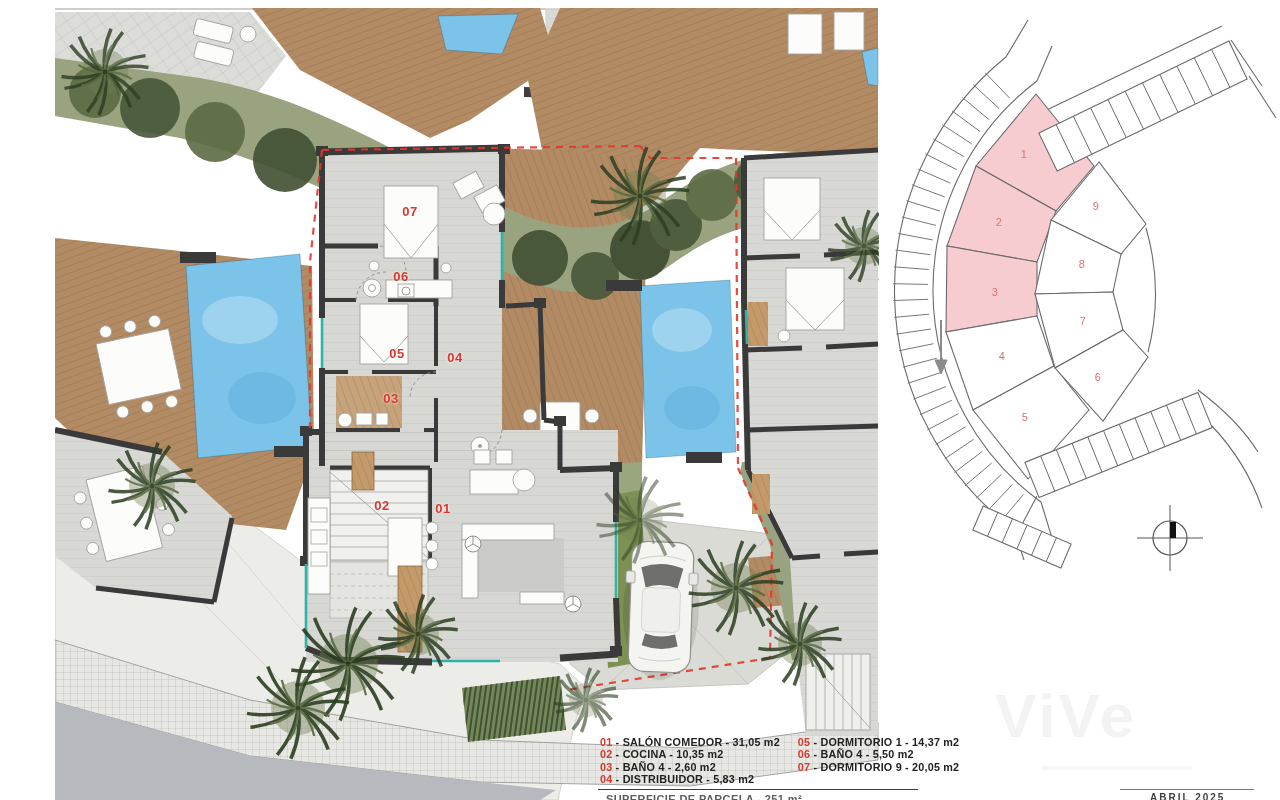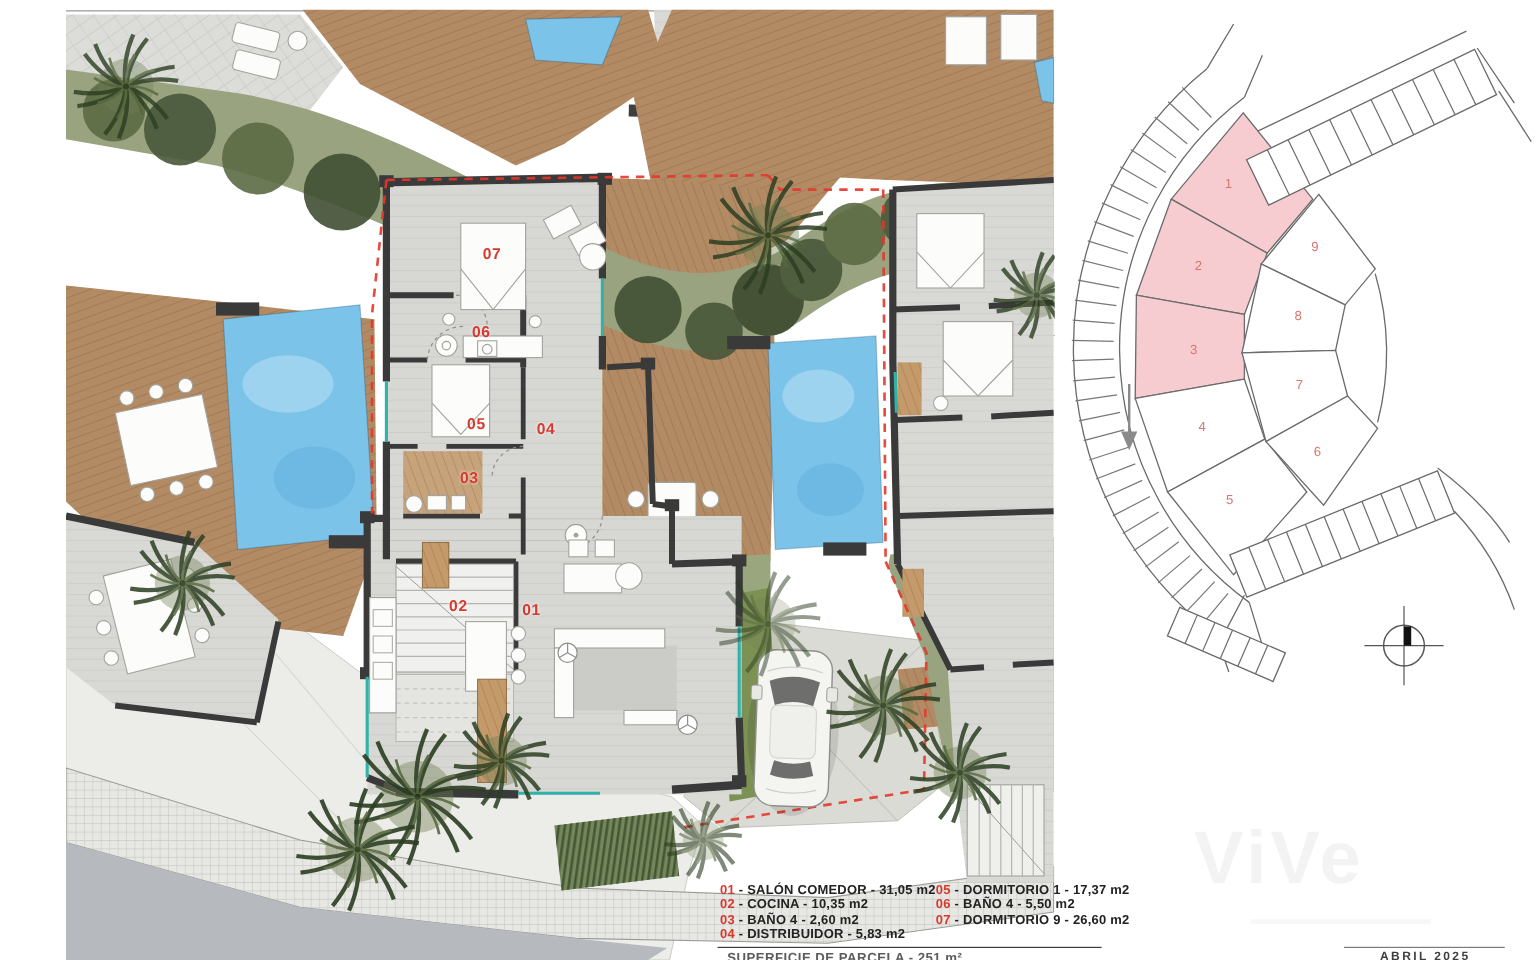--- a/index.html
+++ b/index.html
@@ -21,21 +21,21 @@
   .boundary{stroke:var(--boundary);stroke-width:2.2;stroke-dasharray:7 6;fill:none;opacity:.9;}
   .furn{fill:#fcfcfa;stroke:#a2a29d;stroke-width:.9;}
   .plotshape{stroke:#6b6b6b;stroke-width:1.1;fill:#fff;}
   .plot-pink{fill:var(--plot-highlight);}
   .siteline{stroke:#6b6b6b;stroke-width:1.1;fill:none;}
   
   .room-label{position:absolute;transform:translate(-50%,-50%);font-size:13px;font-weight:bold;
     color:var(--room-label);letter-spacing:.5px;text-shadow:0 0 3px rgba(255,255,255,.9);}
   .plot-label{position:absolute;transform:translate(-50%,-50%);font-size:11px;
     color:var(--plot-number);letter-spacing:.5px;}
-  .legend{position:absolute;left:600px;top:736px;display:flex;gap:0;
+  .legend{position:absolute;left:600px;top:736px;display:flex;gap:18px;
     font-size:10.8px;font-weight:bold;color:#222;line-height:12.4px;letter-spacing:.2px;white-space:nowrap;justify-content:space-between;}
   .lg-num{color:var(--legend-number);}
   .rule{position:absolute;height:0;border-top:1.2px solid #3c3c3c;}
   .rule-right{border-top:1px solid #7a7a7a;}
   .parcel{position:absolute;left:606px;top:793px;font-size:11px;font-weight:bold;color:#5c5c5c;letter-spacing:.4px;white-space:nowrap;}
   .date{position:absolute;left:1150px;top:792px;width:110px;font-size:10px;font-weight:bold;color:#3f3f3f;
     letter-spacing:2px;white-space:nowrap;}
   .watermark{position:absolute;left:995px;top:680px;font-size:62px;font-weight:bold;color:#000;opacity:.045;letter-spacing:3px;}
   .watermark-sub{position:absolute;left:1042px;top:766px;width:150px;height:4px;background:#000;opacity:.03;}
 </style>
@@ -774,23 +774,23 @@
 <div class="watermark-sub"></div>
 
 <div class="legend">
   <div>
     <div><span class="lg-num">01</span><span> - </span><span>SALÓN COMEDOR</span><span> - </span><span>31,05 m2</span></div>
     <div><span class="lg-num">02</span><span> - </span><span>COCINA</span><span> - </span><span>10,35 m2</span></div>
     <div><span class="lg-num">03</span><span> - </span><span>BAÑO 4</span><span> - </span><span>2,60 m2</span></div>
     <div><span class="lg-num">04</span><span> - </span><span>DISTRIBUIDOR</span><span> - </span><span>5,83 m2</span></div>
   </div>
   <div>
-    <div><span class="lg-num">05</span><span> - </span><span>DORMITORIO 1</span><span> - </span><span>17,37 m2</span></div>
+    <div><span class="lg-num">05</span><span> - </span><span>DORMITORIO 1</span><span> - </span><span>14,37 m2</span></div>
     <div><span class="lg-num">06</span><span> - </span><span>BAÑO 4</span><span> - </span><span>5,50 m2</span></div>
-    <div><span class="lg-num">07</span><span> - </span><span>DORMITORIO 9</span><span> - </span><span>26,60 m2</span></div>
+    <div><span class="lg-num">07</span><span> - </span><span>DORMITORIO 9</span><span> - </span><span>20,05 m2</span></div>
   </div>
 </div>
 
 <div class="rule" style="left:598px;top:789px;width:320px"></div>
 <div class="rule rule-right" style="left:1120px;top:789px;width:134px"></div>
 <div class="parcel">SUPERFICIE DE PARCELA - 251 m²</div>
 <div class="date">ABRIL 2025</div>
 
 </div>
 

